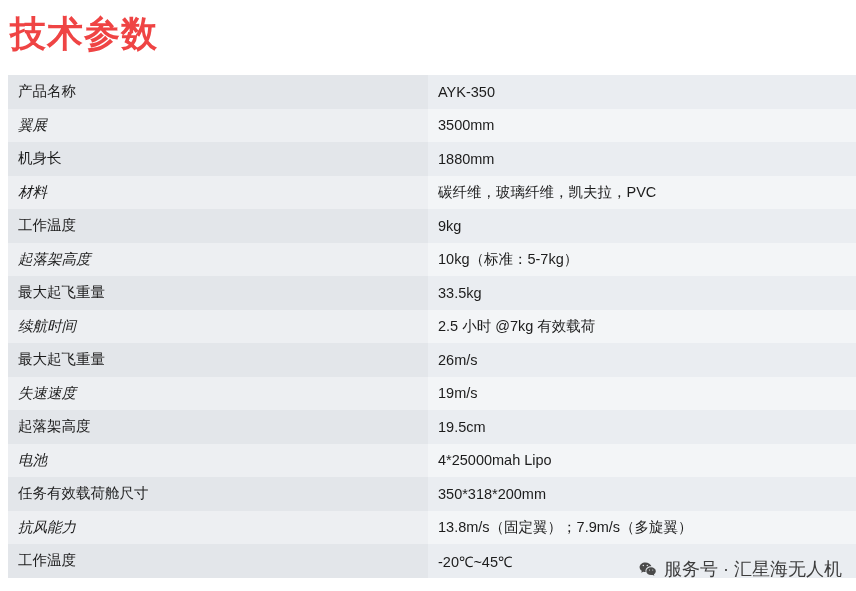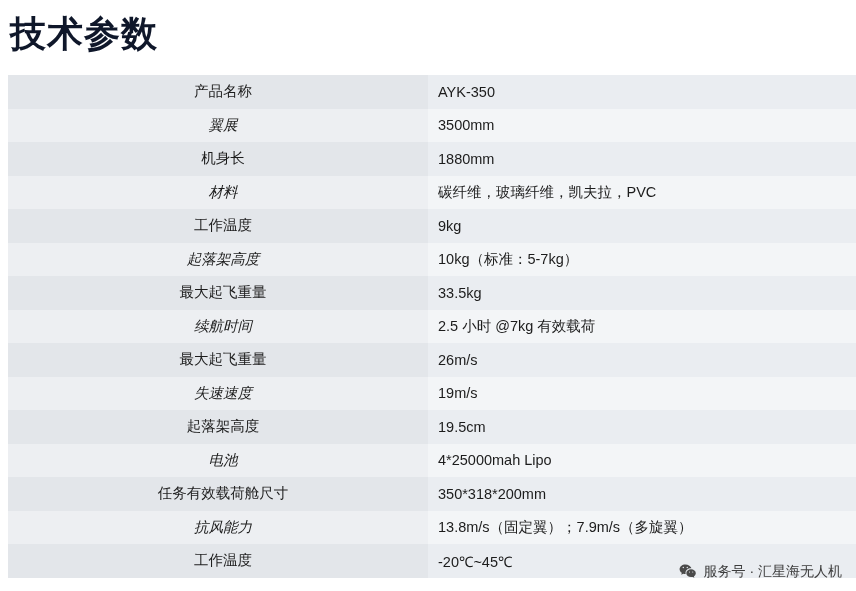--- a/index.html
+++ b/index.html
@@ -18,21 +18,21 @@
   .page {
     width: 856px;
     height: 591px;
     position: relative;
     box-sizing: border-box;
   }
   .page-title {
     font-size: 36px;
     font-weight: bold;
     letter-spacing: 1px;
-    color: #0f172a;
+    color: #ef4444;
     padding: 12px 0 0 10px;
     margin: 0;
     line-height: 1.2;
   }
   .spec-table {
     width: 840px;
     margin: 20px 0 0 8px;
     border-collapse: collapse;
     table-layout: fixed;
   }
@@ -44,40 +44,39 @@
     color: #1c1c1c;
     padding: 0 0 0 10px;
     vertical-align: middle;
     border: none;
     white-space: nowrap;
     overflow: hidden;
     text-overflow: ellipsis;
   }
   .col-label {
     width: 410px;
-    text-align: center;
   }
   .col-value {
     width: 430px;
   }
   
   tr.band-a .col-label { background: #e3e6ea; }
   tr.band-a .col-value { background: #eaedf1; }
   tr.band-b .col-label { background: #edeff2; font-style: italic; }
   tr.band-b .col-value { background: #f3f5f7; }
 
   .watermark {
     position: absolute;
     right: 14px;
     bottom: 10px;
     display: flex;
     align-items: center;
     gap: 7px;
     color: #3d3d3d;
-    font-size: 14px;
+    font-size: 18px;
   }
   .wechat-icon {
     width: 19px;
     height: 19px;
     display: inline-block;
     position: relative;
   }
   .wechat-icon svg { display: block; }
 </style>
 </head>

